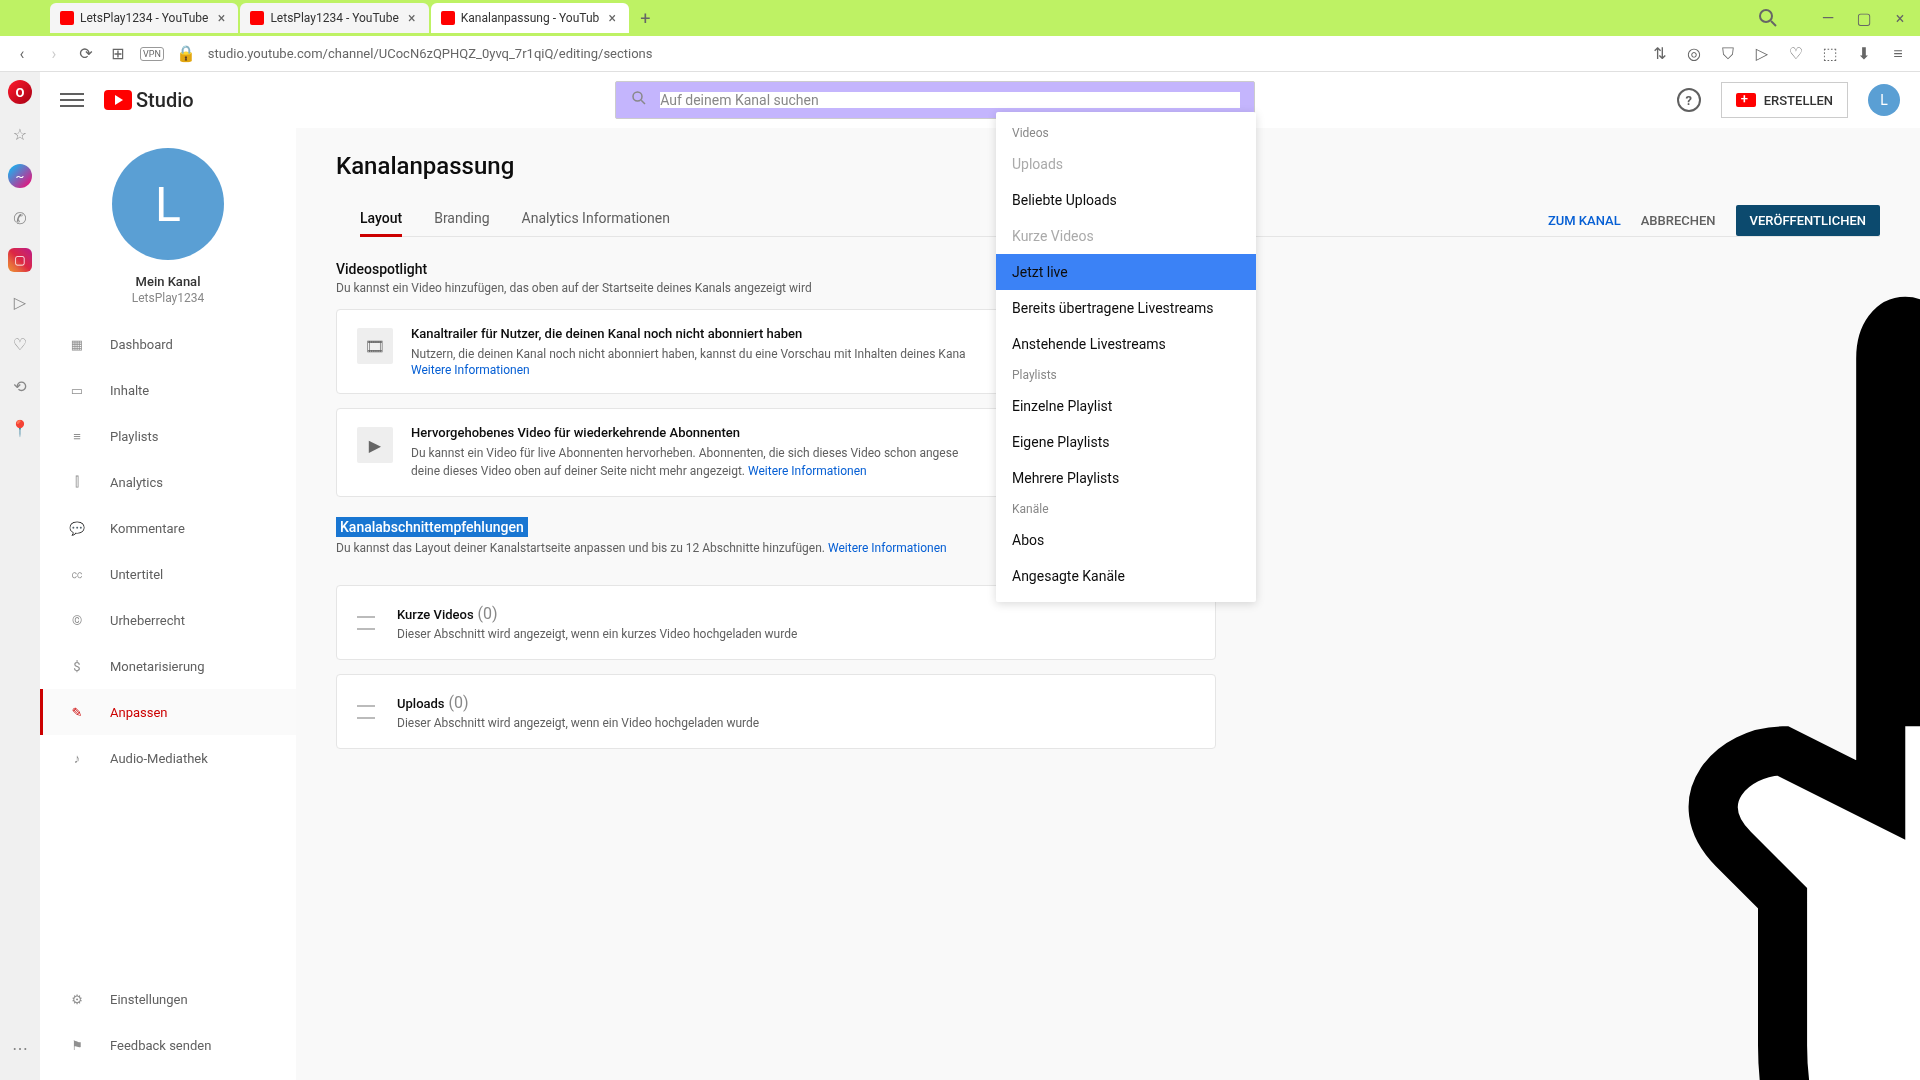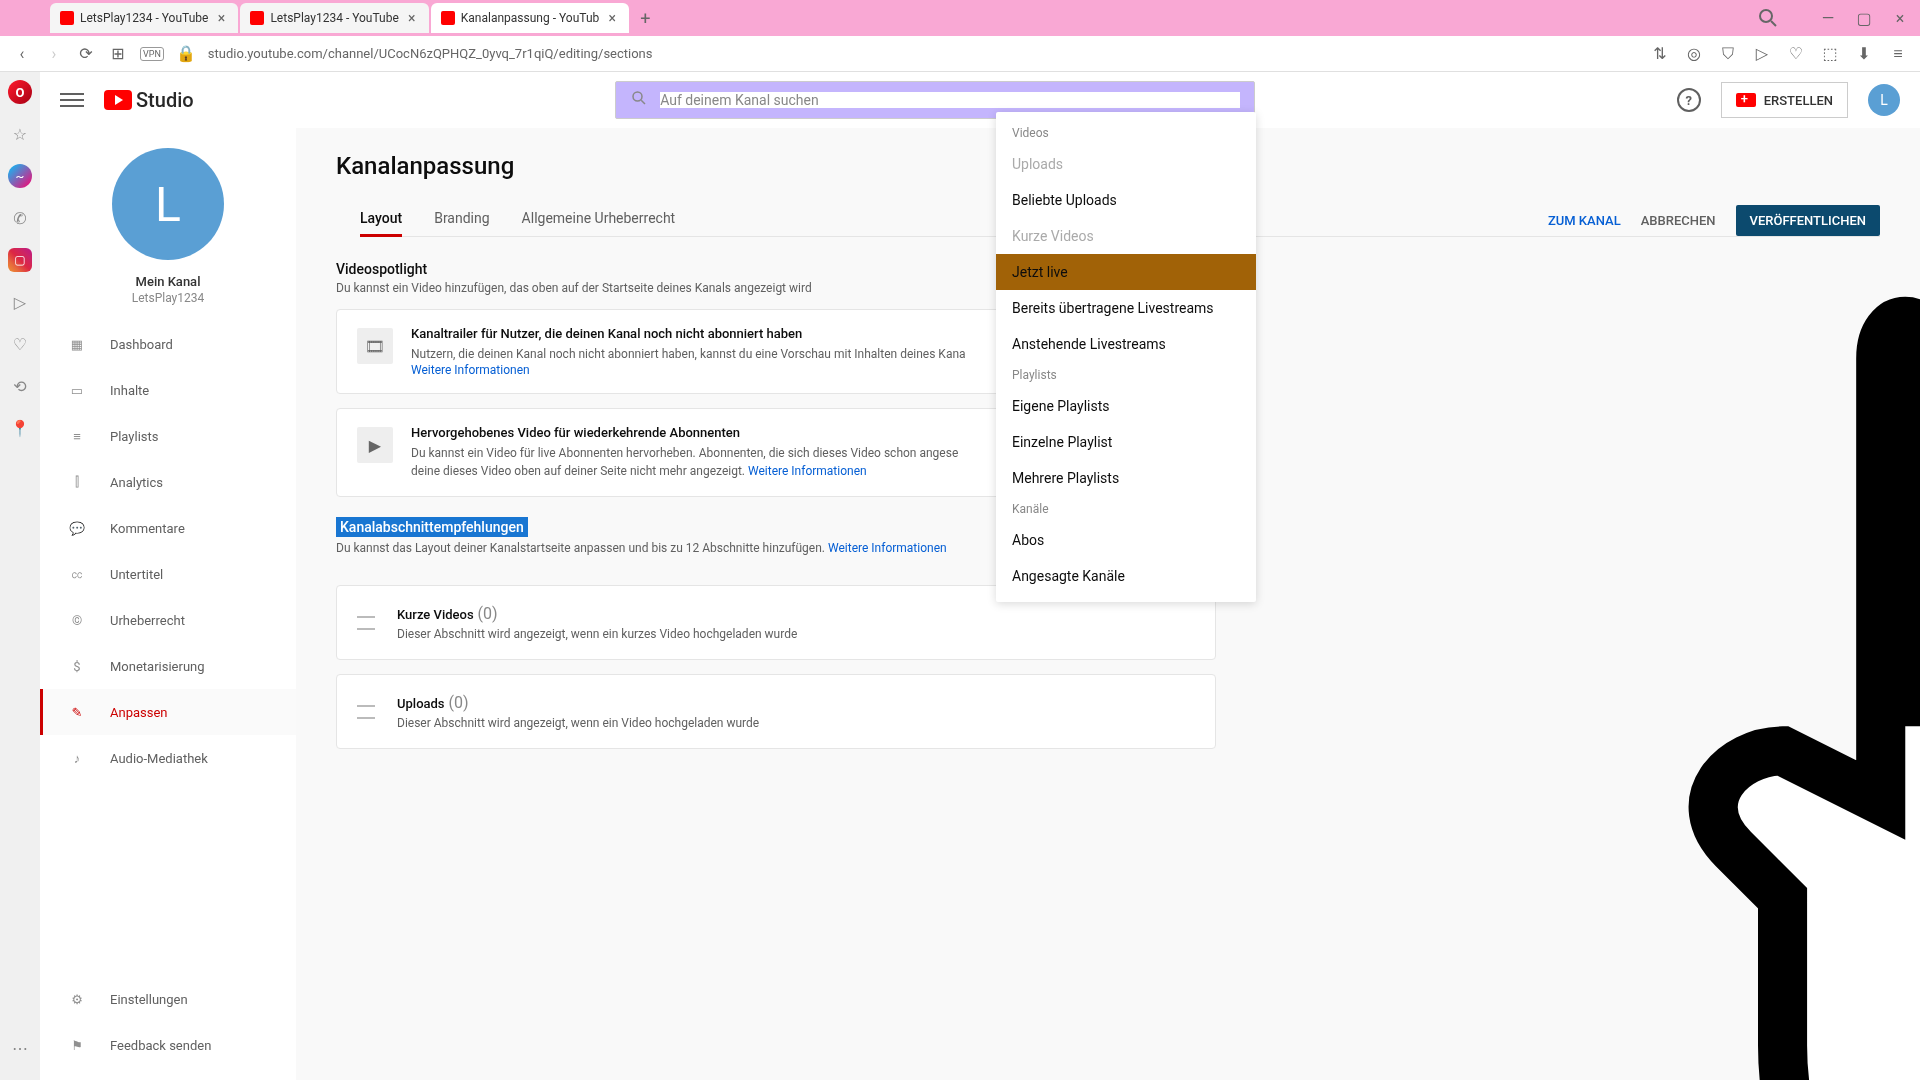--- a/index.html
+++ b/index.html
@@ -1,19 +1,19 @@
 <!DOCTYPE html>
 <html><head>
 <meta charset="utf-8">
 <style>
 * { margin: 0; padding: 0; box-sizing: border-box; font-family: Roboto, Arial, sans-serif; }
 body { background: #f9f9f9; width: 1920px; height: 1080px; overflow: hidden; position: relative; }
 
 
-.browser-tabs { height: 36px; background: #f9a8d4; display: flex; align-items: center; padding-left: 50px; position: relative; }
+.browser-tabs { height: 36px; background: #bef264; display: flex; align-items: center; padding-left: 50px; position: relative; }
 .tab { height: 30px; display: flex; align-items: center; padding: 0 10px; background: #f5f5f5; border-radius: 6px 6px 0 0; margin-right: 2px; font-size: 12px; color: #333; gap: 6px; min-width: 180px; max-width: 200px; }
 .tab.active { background: #fff; }
 .tab-favicon { width: 14px; height: 14px; background: #ff0000; border-radius: 2px; flex-shrink: 0; }
 .tab-title { flex: 1; overflow: hidden; text-overflow: ellipsis; white-space: nowrap; }
 .tab-close { width: 14px; height: 14px; display: flex; align-items: center; justify-content: center; font-size: 14px; color: #666; }
 .new-tab { width: 28px; height: 28px; display: flex; align-items: center; justify-content: center; font-size: 18px; color: #666; }
 .window-controls { position: absolute; right: 8px; display: flex; gap: 12px; align-items: center; }
 .win-ctrl { width: 24px; height: 24px; display: flex; align-items: center; justify-content: center; color: #666; }
 .search-top { position: absolute; right: 140px; }
 
@@ -93,21 +93,21 @@
 .drag-handle span { height: 2px; background: #bbb; }
 .sc-title { font-size: 13px; font-weight: 500; color: #0d0d0d; }
 .sc-count { color: #888; font-weight: 400; }
 .sc-desc { font-size: 12px; color: #606060; margin-top: 4px; }
 
 
 .dropdown { position: absolute; left: 996px; top: 112px; width: 260px; background: #fff; box-shadow: 0 2px 10px rgba(0,0,0,0.15); border-radius: 2px; padding: 8px 0; z-index: 100; }
 .dd-header { font-size: 12px; color: #888; padding: 6px 16px; }
 .dd-item { font-size: 14px; color: #0d0d0d; padding: 10px 16px; cursor: pointer; }
 .dd-item.disabled { color: #aaa; }
-.dd-item.hover { background: #a16207; }
+.dd-item.hover { background: #3b82f6; }
 
 
 .cursor-pointer { position: absolute; pointer-events: none; z-index: 1000; }
 
 svg { width: 100%; height: 100%; }
 </style>
 </head>
 <body>
 
 <div class="browser-tabs">
@@ -264,21 +264,21 @@
         </div>
     </div>
   </div>
 
   <div class="main">
     <div class="page-title">Kanalanpassung</div>
     <div class="tabs-row">
       <div class="tabs-left">
         <div class="page-tab active">Layout</div>
         <div class="page-tab">Branding</div>
-        <div class="page-tab">Allgemeine Urheberrecht</div>
+        <div class="page-tab">Analytics Informationen</div>
       </div>
       <div class="tabs-right">
         <div class="btn-text link">ZUM KANAL</div>
         <div class="btn-text">ABBRECHEN</div>
         <div class="btn-primary">VERÖFFENTLICHEN</div>
       </div>
     </div>
 
     <div class="section-title">Videospotlight</div>
     <div class="section-sub">Du kannst ein Video hinzufügen, das oben auf der Startseite deines Kanals angezeigt wird</div>
@@ -348,22 +348,22 @@
 
 <div class="dropdown">
   <div class="dd-header">Videos</div>
   <div class="dd-item disabled">Uploads</div>
   <div class="dd-item">Beliebte Uploads</div>
   <div class="dd-item disabled">Kurze Videos</div>
   <div class="dd-item hover">Jetzt live</div>
   <div class="dd-item">Bereits übertragene Livestreams</div>
   <div class="dd-item">Anstehende Livestreams</div>
   <div class="dd-header">Playlists</div>
+  <div class="dd-item">Einzelne Playlist</div>
   <div class="dd-item">Eigene Playlists</div>
-  <div class="dd-item">Einzelne Playlist</div>
   <div class="dd-item">Mehrere Playlists</div>
   <div class="dd-header">Kanäle</div>
   <div class="dd-item">Abos</div>
   <div class="dd-item">Angesagte Kanäle</div>
 </div>
 
 <svg class="cursor-pointer" style="left:1068px;top:260px" width="18" height="22" viewBox="0 0 18 22">
   <path d="M6 2 C6 1 7 1 7 2 L7 9 L9 9 L9 7 C9 6 10 6 10 7 L10 9 L12 9 L12 8 C12 7 13 7 13 8 L13 10 L14 10 C15 10 15 11 15 12 L15 16 C15 19 13 21 10 21 L8 21 C6 21 4 19 4 16 L4 13 L3 12 C2 11 3 10 4 10 L6 11 Z" fill="#fff" stroke="#000" stroke-width="1"></path>
 </svg>
 

